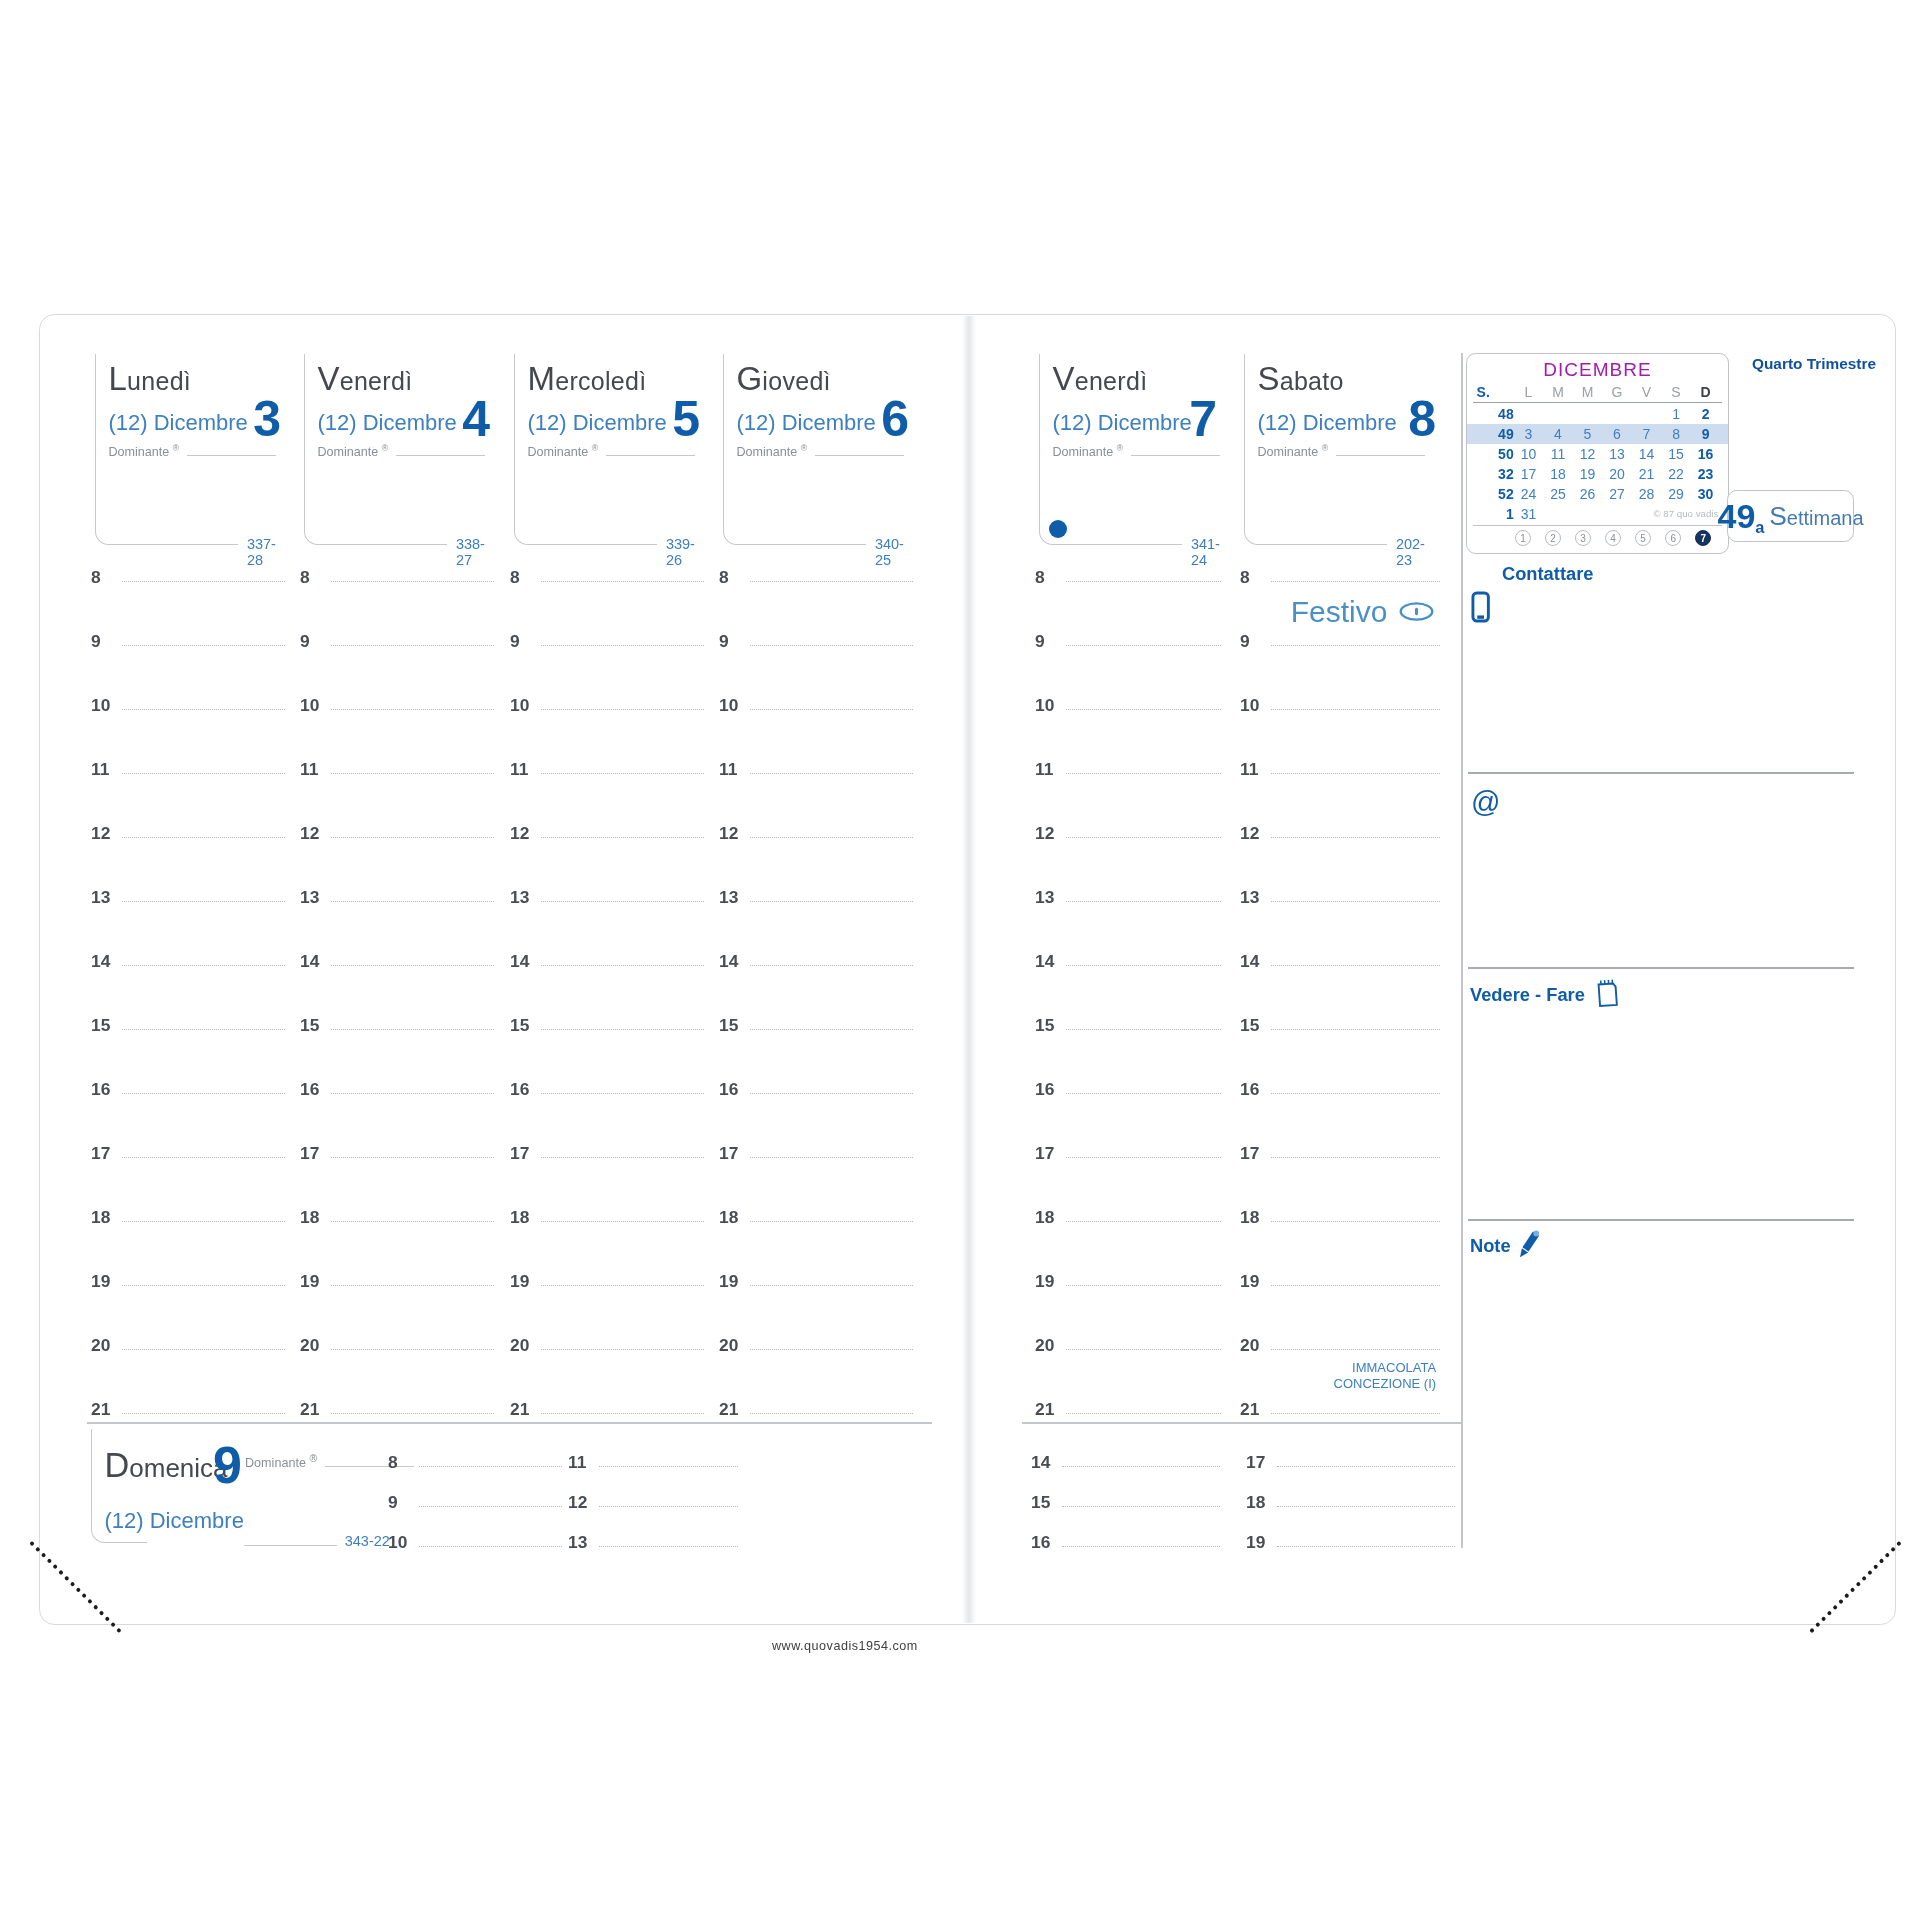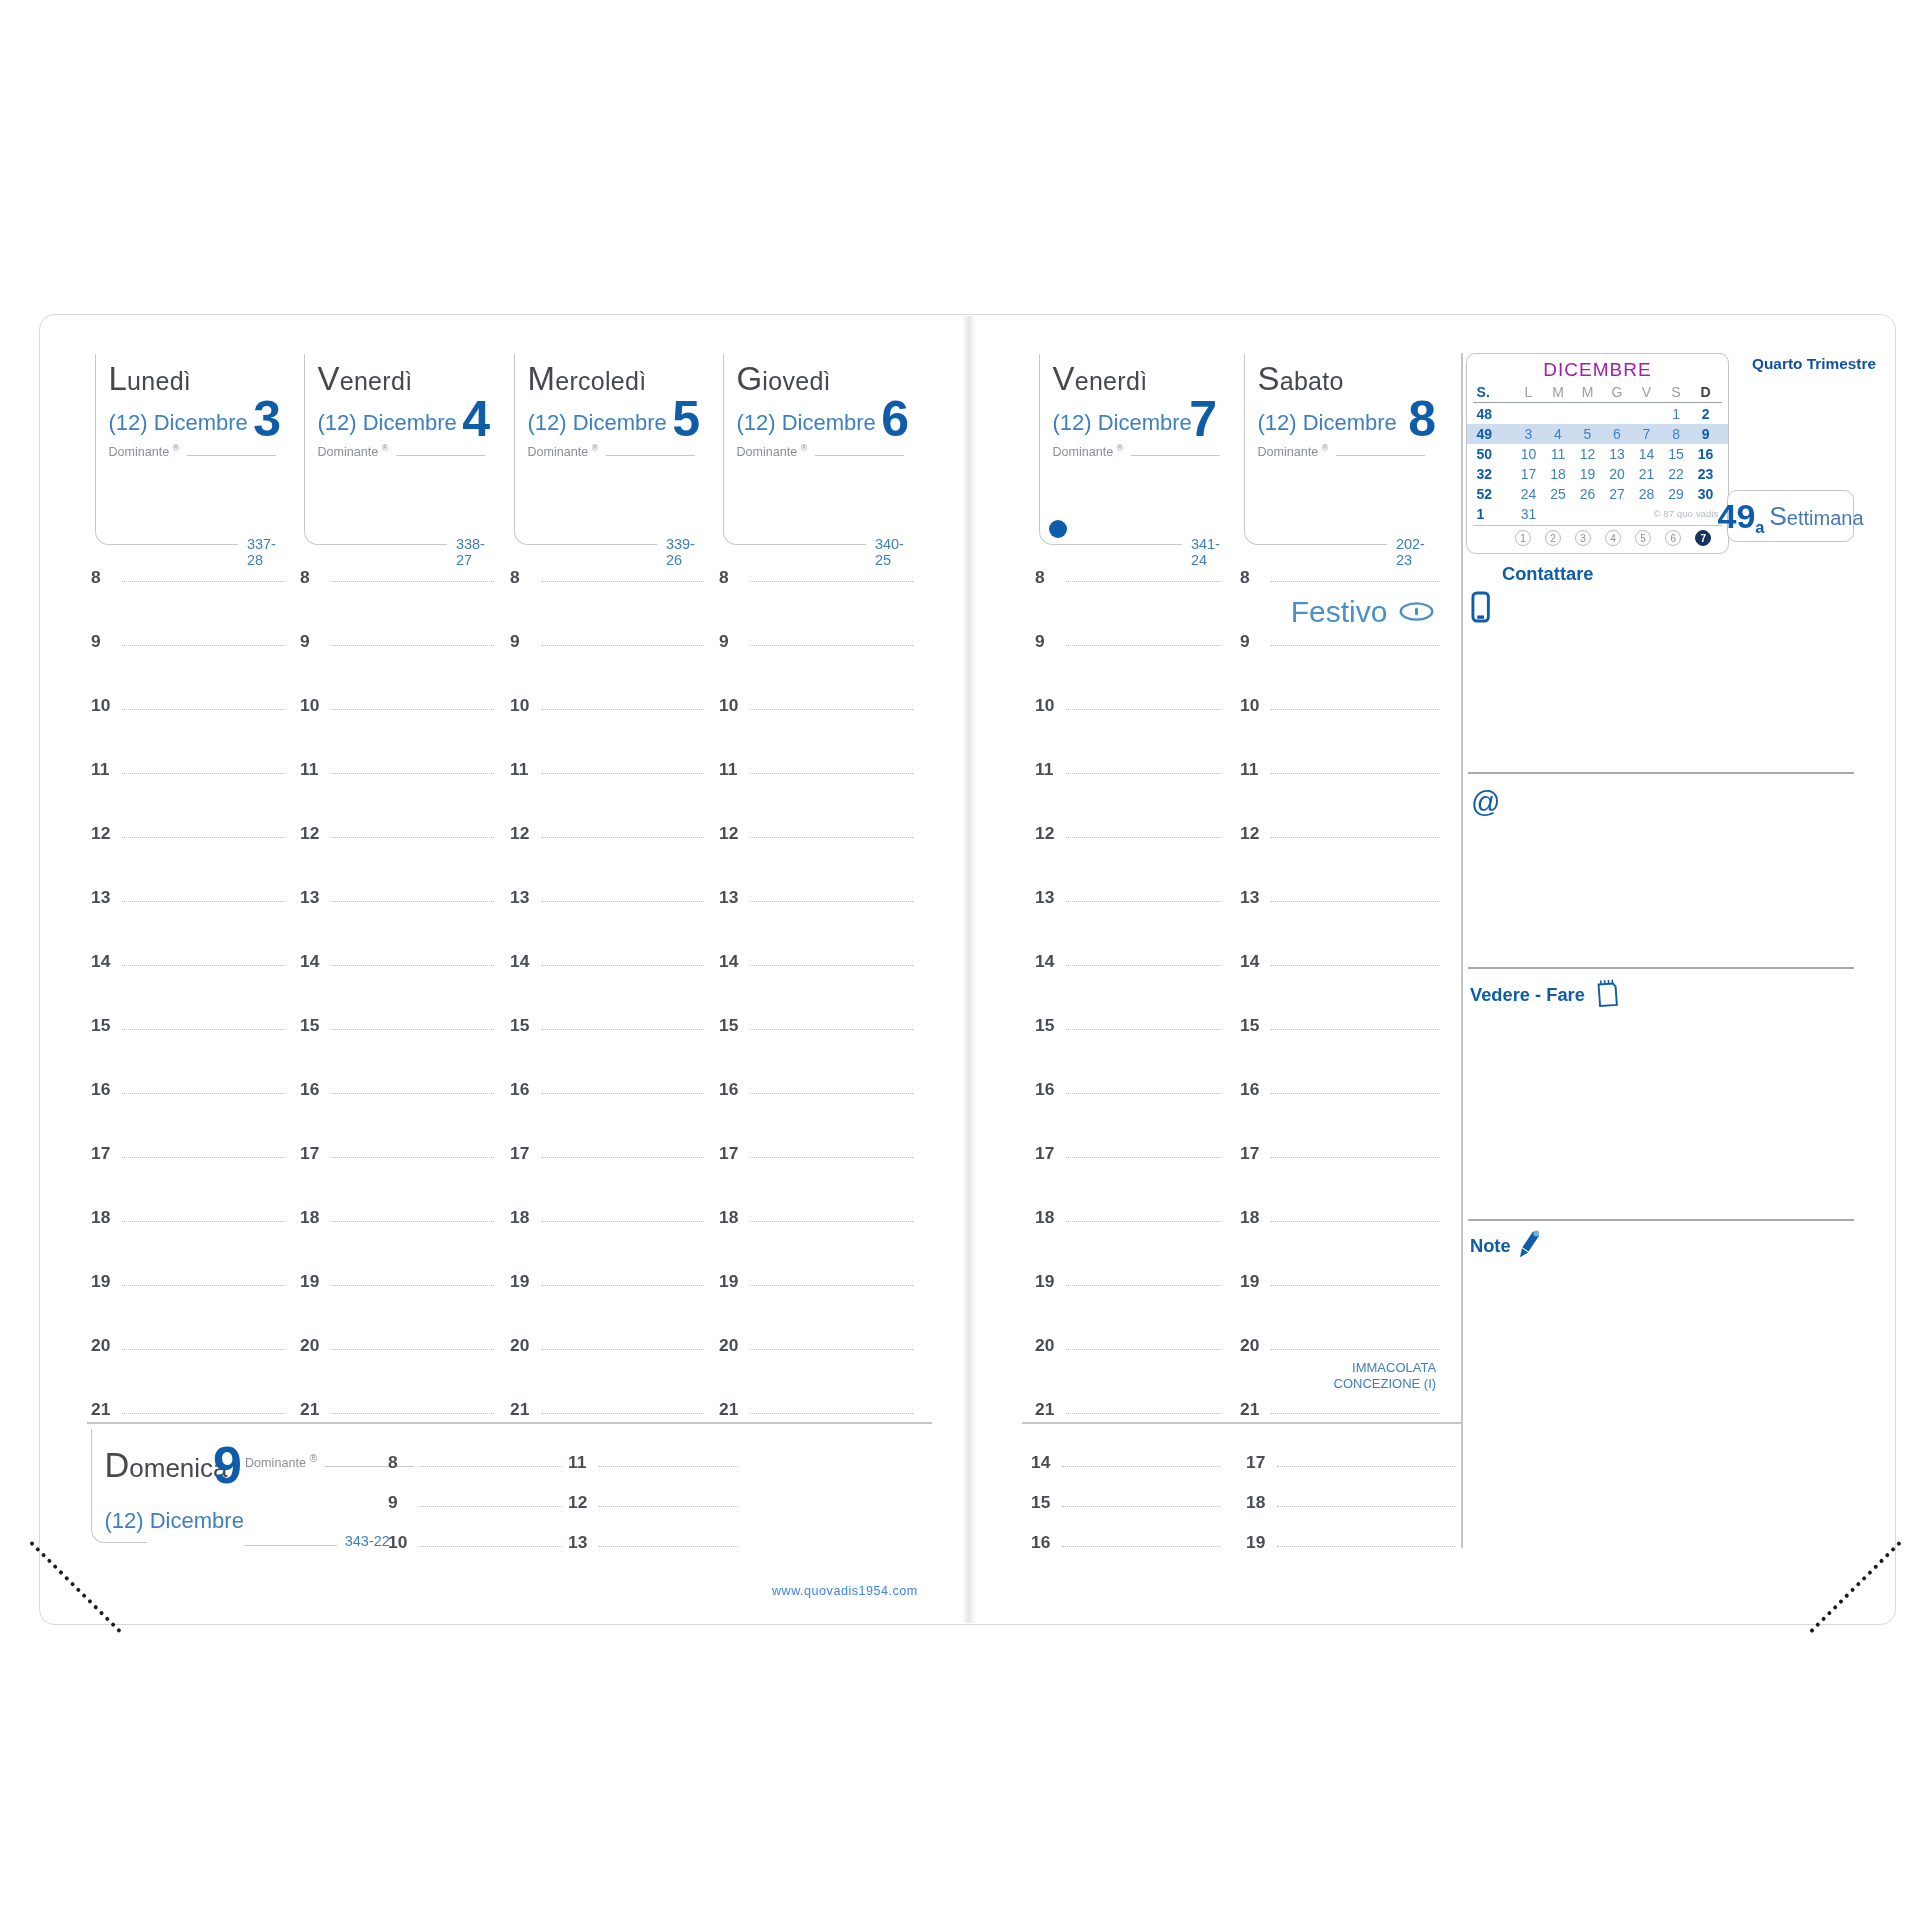--- a/index.html
+++ b/index.html
@@ -46,34 +46,34 @@
   .sun-bracket{position:absolute;left:0;top:1.9px;width:56px;height:114px;box-sizing:border-box;
                border-left:1.9px solid #c6c9cc;border-bottom:1.9px solid #c6c9cc;border-bottom-left-radius:13.5px;}
   .sun-name{position:absolute;left:13.5px;top:19.3px;font-size:26px;color:#45484e;}
   .sun-num{position:absolute;left:122px;top:7.7px;font-size:52px;font-weight:bold;color:#0f5ca8;}
   .sun-month{position:absolute;left:13.5px;top:81px;font-size:22px;color:#3d7fc0;}
   .sun-dominante{position:absolute;left:154px;top:25px;font-size:12.6px;color:#8a8f96;white-space:nowrap;}
   .sun-code-wrap{position:absolute;left:153px;top:106px;font-size:14.5px;color:#3d7fc0;display:flex;align-items:baseline;}
   .sun-code-line{display:inline-block;width:93px;border-bottom:1.9px solid #c6c9cc;margin-right:7.7px;}
   .sun-hour-col{position:absolute;top:1429px;}
   .sun-hour-row{display:flex;align-items:flex-end;height:40px;}
-  .website{position:absolute;left:772px;top:1584px;font-size:12.6px;color:#3b82f6;letter-spacing:0.5px;}
+  .website{position:absolute;left:772px;top:1639px;font-size:12.6px;color:#404040;letter-spacing:0.5px;}
 
   
   .vdivider{position:absolute;left:1461px;top:353px;width:1.9px;height:1195px;background:#c3c6ca;}
   .minical{position:absolute;left:1466px;top:353px;width:263px;height:201px;box-sizing:border-box;
            border:1.9px solid #c0c3c7;border-radius:9.7px;background:#fff;padding-top:4.8px;}
   .mc-title{text-align:center;font-size:19px;font-weight:normal;color:#a21caf;letter-spacing:1px;}
   .mc-grid{display:grid;grid-template-columns:39px repeat(7,1fr);padding:0 7.7px;font-size:14px;
            line-height:20px;text-align:center;}
   .mc-head{color:#9aa0a6;border-bottom:1.4px solid #9aa0a6;margin:1px 5.8px 1px 5.8px;padding:0 1.9px;}
   .mc-head .wk{color:#0f5ca8;font-weight:bold;text-align:left;padding-left:1.9px;}
   .mc-head .sun{color:#3f444a;font-weight:bold;}
   .mc-week{color:#4080c0;}
-  .mc-week .wk{color:#0f5ca8;font-weight:bold;text-align:left;padding-left:1.9px;}
+  .mc-week .wk{color:#0f5ca8;font-weight:bold;text-align:right;padding-left:1.9px;}
   .mc-week .sun{color:#0f5ca8;font-weight:bold;}
   .mc-week.hl{background:#cddcee;}
   .mc-copy{position:absolute;right:9.7px;top:154px;font-size:9.7px;color:#b6bac0;}
   .mc-sep{margin:1px 5.8px 0 5.8px;border-top:1.4px solid #c0c3c7;}
   .mc-circles{display:grid;grid-template-columns:repeat(7,1fr);margin-left:39px;padding:3.9px 9.7px 0 1.9px;}
   .mc-circle{width:16.4px;height:16.4px;border-radius:50%;border:1px solid #b9bdc2;color:#8a9096;
              font-size:10px;line-height:16.4px;text-align:center;margin:0 auto;box-sizing:border-box;}
   .mc-circle.active{background:#16325f;border-color:#16325f;color:#fff;font-weight:bold;}
 
   .quarter{position:absolute;left:1733px;top:355px;width:162px;text-align:center;

